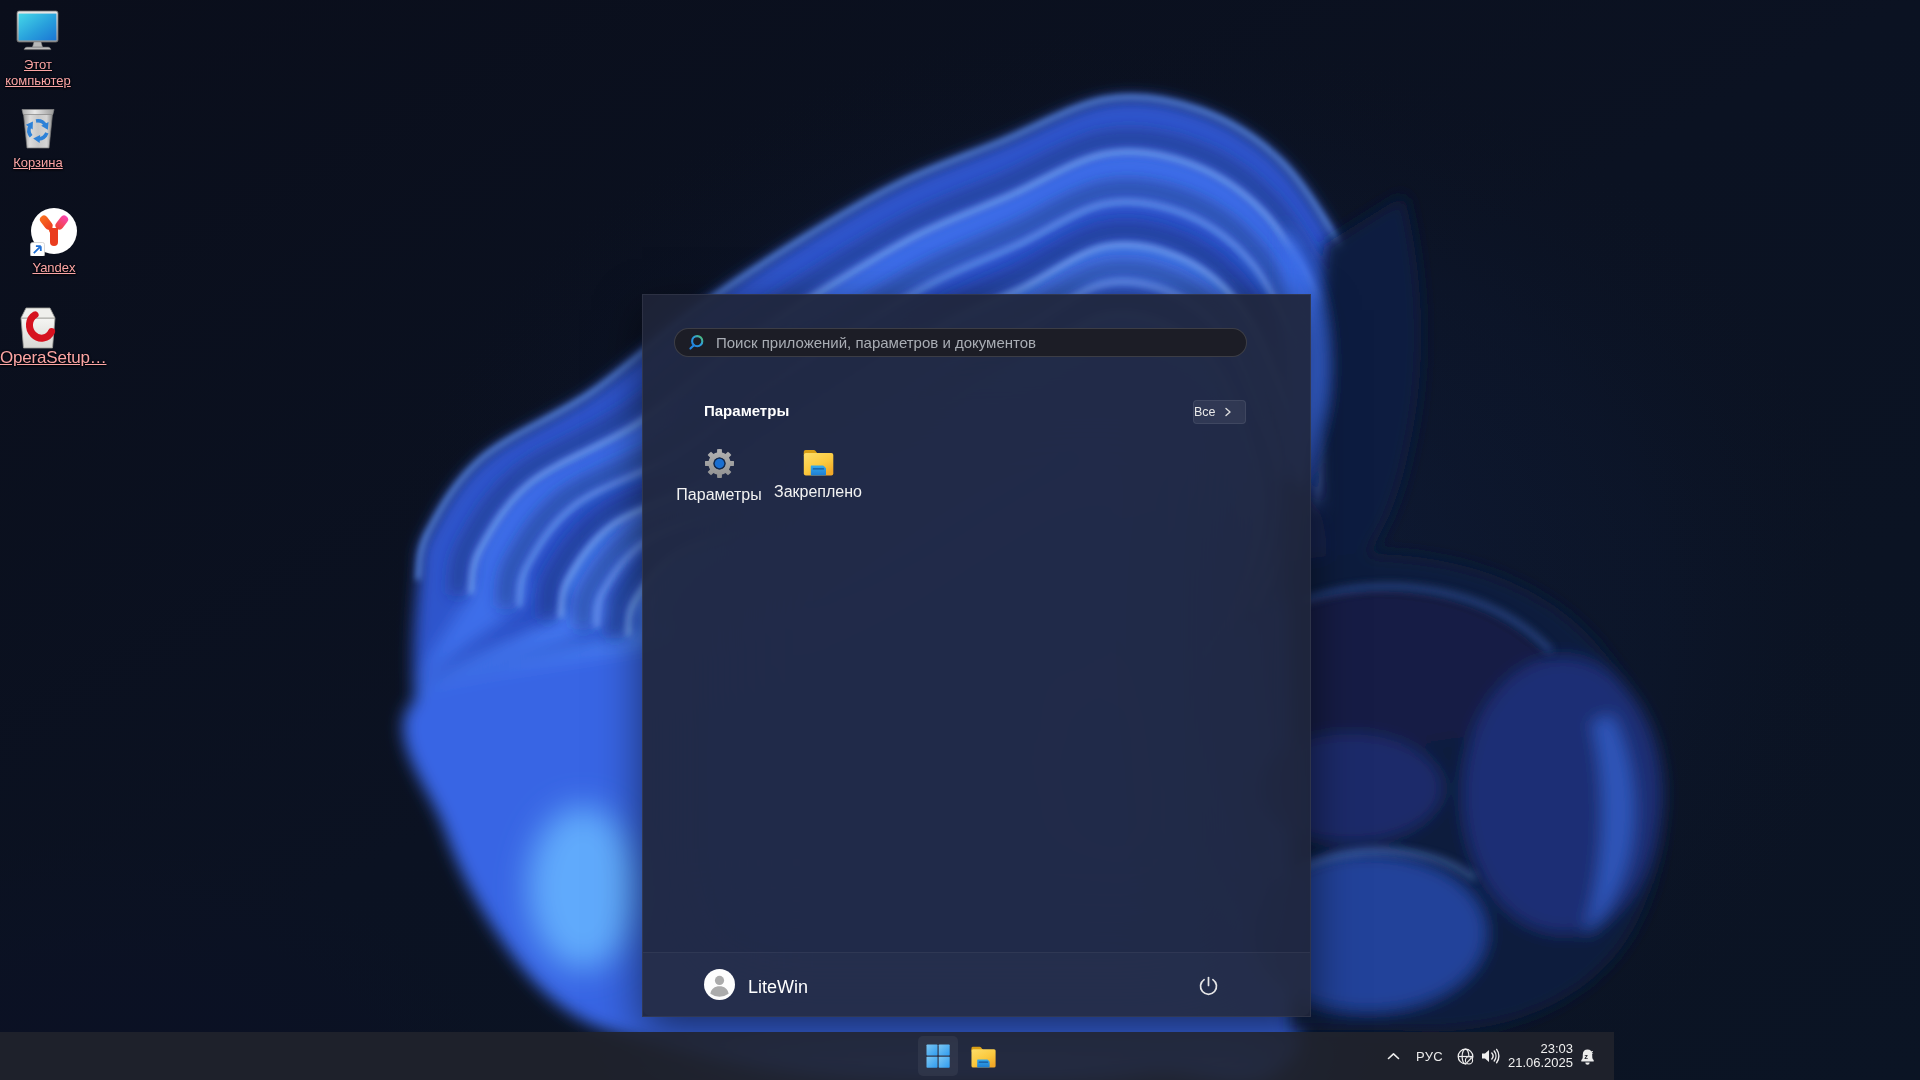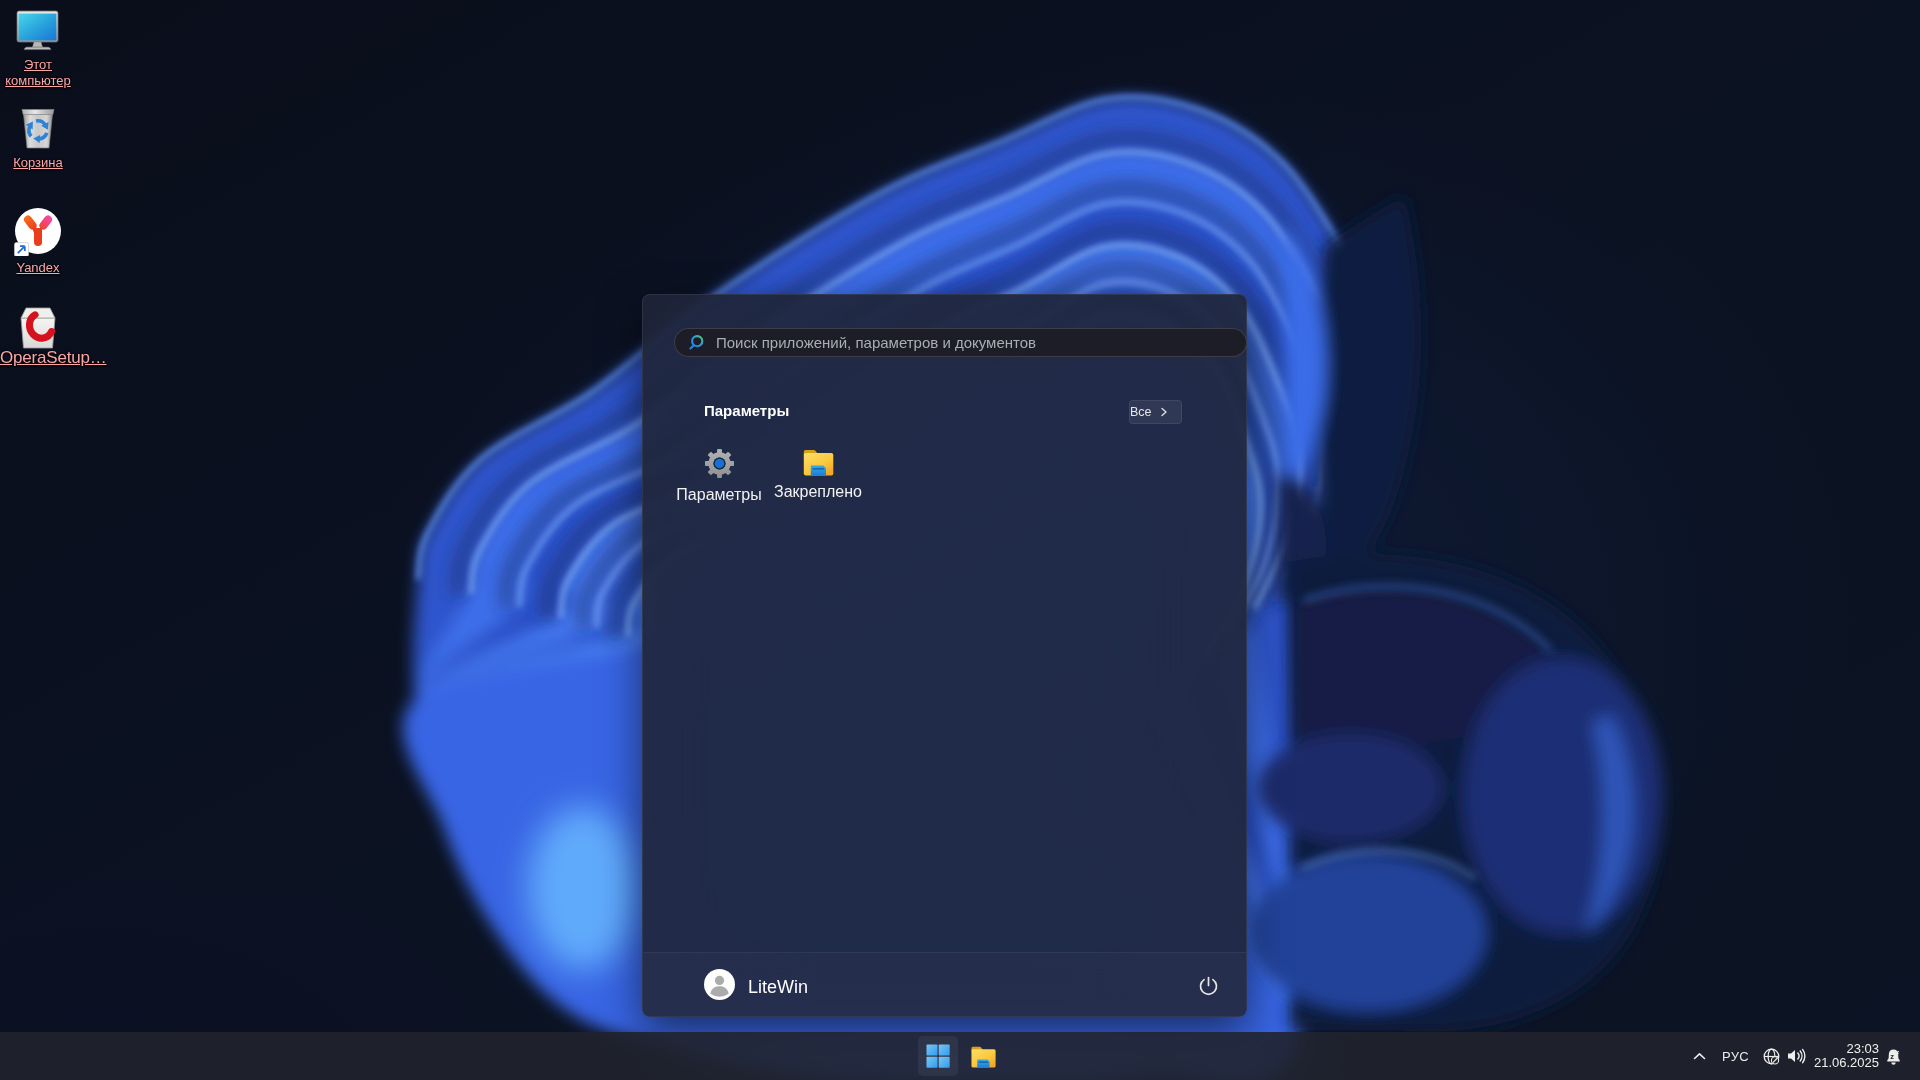--- a/index.html
+++ b/index.html
@@ -1,28 +1,28 @@
 <!DOCTYPE html>
 <html><head>
 <meta charset="utf-8">
 <style>
 html,body{margin:0;padding:0;width:1920px;height:1080px;overflow:hidden;background:#0a0f1d;font-family:"Liberation Sans",sans-serif;}
 #wall{position:absolute;left:0;top:0;width:1920px;height:1080px;}
 .abs{position:absolute;}
 .dicon{position:absolute;width:76px;text-align:center;color:#fca5a5;font-size:13px;line-height:15.5px;text-shadow:0 1px 2px rgba(0,0,0,.95),0 0 2px rgba(0,0,0,.8);text-decoration:underline;}
 .dicon svg{display:block;margin:0 auto;}
-#menu{position:absolute;left:642px;top:294px;width:605px;height:723px;border-radius:8px;background:rgba(30,35,52,.89);backdrop-filter:blur(72px) saturate(1.1);border:1px solid rgba(255,255,255,.07);box-shadow:0 16px 42px rgba(0,0,0,.55);box-sizing:border-box;}
+#menu{position:absolute;left:642px;top:294px;width:669px;height:723px;border-radius:0;background:rgba(30,35,52,.89);backdrop-filter:blur(72px) saturate(1.1);border:1px solid rgba(255,255,255,.07);box-shadow:0 16px 42px rgba(0,0,0,.55);box-sizing:border-box;}
 #searchbox{position:absolute;left:31px;top:33px;width:573px;height:29px;border-radius:15px;background:rgba(28,30,37,.95);border:1px solid rgba(255,255,255,.14);box-sizing:border-box;display:flex;align-items:center;}
 #searchbox span{color:#a9adb4;font-size:15px;margin-left:10px;}
 #pinhdr{position:absolute;left:61px;top:107px;color:#fff;font-size:15px;font-weight:bold;}
 #allbtn{position:absolute;right:64px;top:105px;width:53px;height:24px;border-radius:4px;background:rgba(255,255,255,.065);border:1px solid rgba(255,255,255,.08);box-sizing:border-box;color:#e8e8e8;font-size:12.5px;display:flex;align-items:center;justify-content:flex-start;gap:7px;}
 .pin{position:absolute;width:96px;text-align:center;color:#f2f2f2;font-size:16px;}
 .pin svg{display:block;margin:0 auto 6px auto;}
 #userbar{position:absolute;left:0;bottom:0;width:100%;height:63px;background:rgba(255,255,255,.02);border-top:1px solid rgba(255,255,255,.05);border-radius:0 0 8px 8px;}
-#taskbar{position:absolute;left:0;top:1032px;width:1920px;height:48px;background:rgba(33,35,44,.88);backdrop-filter:blur(40px);}
+#taskbar{position:absolute;left:0;top:1032px;width:1567px;height:48px;background:rgba(33,35,44,.88);backdrop-filter:blur(40px);padding-left:47px;}
 .tb{position:absolute;display:flex;align-items:center;justify-content:center;}
 #tray{position:absolute;right:0;top:0;height:48px;display:flex;align-items:center;color:#eaeaea;}
 #clock{text-align:right;font-size:13px;line-height:14px;color:#f0f0f0;}
 </style>
 </head>
 <body>
 <svg id="wall" viewBox="0 0 1920 1080" preserveAspectRatio="none">
 <defs>
 <linearGradient id="bg" x1="0" y1="0" x2="1" y2="1">
 <stop offset="0" stop-color="#0a0e1b"></stop>
@@ -149,21 +149,21 @@
           </g>
       <g transform="rotate(240)">
             <path d="M -2.5 -6.8 A 7.2 7.2 0 0 1 5.2 -4.6" fill="none" stroke="#2e82d8" stroke-width="2.8"></path>
             <path d="M 7.3 -7.3 L 7.6 -1.2 L 2.0 -3.7 Z" fill="#2e82d8"></path>
           </g>
       </g>
     </g>
   </svg>
   <div style="margin-top:5px">Корзина</div>
 </div>
-<div class="dicon" style="left:0px;top:208px;">
+<div class="dicon" style="left:16px;top:208px;">
   <svg width="48" height="48" viewBox="0 0 48 48">
     <defs>
       <linearGradient id="yl" x1="0" y1="0" x2="0" y2="1">
           <stop offset="0" stop-color="#f9701e"></stop>
           <stop offset="1" stop-color="#ec3c20"></stop>
         </linearGradient>
       <linearGradient id="yr" x1="0" y1="0" x2="0" y2="1">
           <stop offset="0" stop-color="#fa46b4"></stop>
           <stop offset="1" stop-color="#f04430"></stop>
         </linearGradient>

